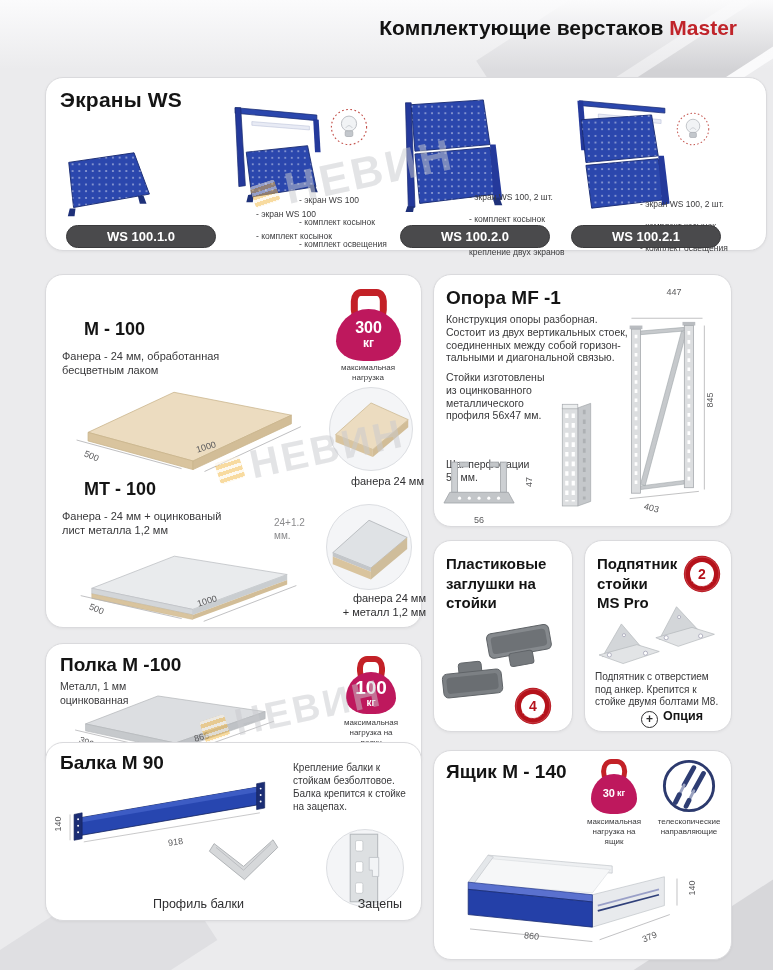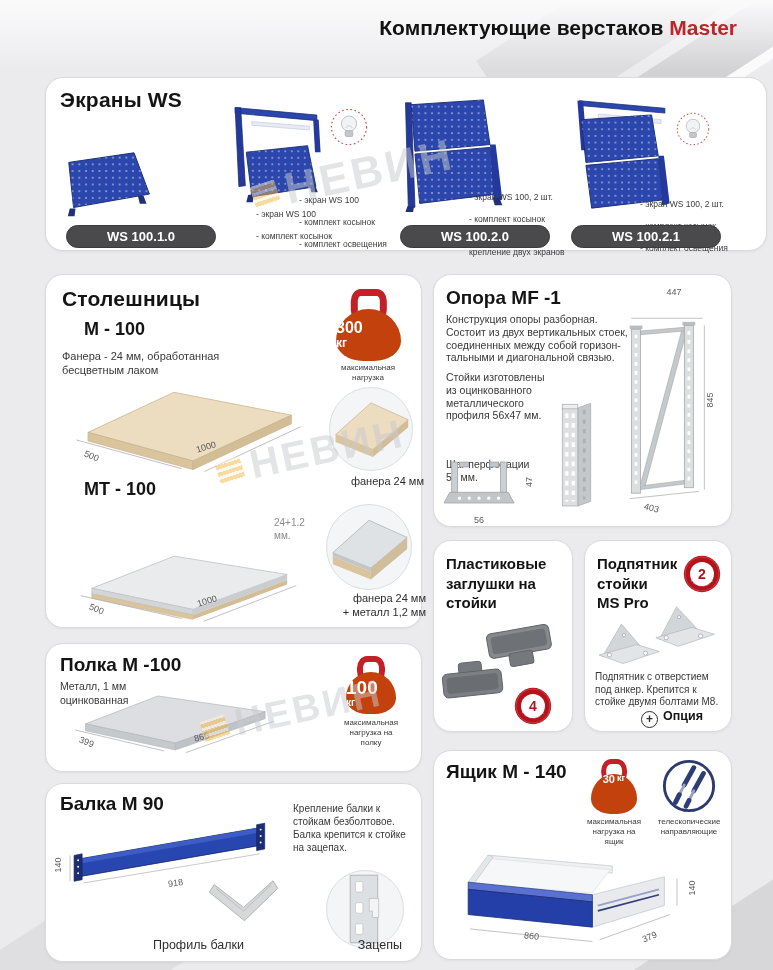--- a/index.html
+++ b/index.html
@@ -14,21 +14,21 @@
   .txt{position:absolute;font-size:11px;color:#38383a;line-height:1.3;white-space:pre-line;}
   .bul{position:absolute;font-size:8.5px;color:#3b3b3d;line-height:1.3;white-space:pre-line;}
   .dim{position:absolute;font-size:9px;color:#5a5a5c;white-space:pre-line;}
   .pill{position:absolute;width:148px;height:21px;background:#4a4a4c;border:1px solid #3a3a3c;border-radius:12px;color:#fff;font-weight:bold;font-size:13px;text-align:center;line-height:21px;}
   .cap{position:absolute;font-size:11px;color:#2e2e30;text-align:right;line-height:1.25;white-space:pre-line;}
   .smallcap{position:absolute;font-size:8px;color:#3a3a3c;text-align:center;line-height:1.25;white-space:pre-line;}
   .inset{position:absolute;border-radius:50%;overflow:hidden;background:#f4f5f7;border:1px solid #dcdee2;}
   .inset svg{display:block;width:100%;height:100%;}
   .kb{position:absolute;}
   .kb .hd{position:absolute;top:0;left:50%;transform:translateX(-50%);width:56%;height:46%;border:7px solid #c32127;border-radius:10px/12px;box-sizing:border-box;}
-  .kb .bd{position:absolute;bottom:0;left:0;right:0;height:72%;background:#c2410c;border-radius:50% 50% 42% 42%/62% 62% 38% 38%;display:flex;flex-direction:column;justify-content:center;color:#fff;font-weight:bold;line-height:1.05;}
+  .kb .bd{position:absolute;bottom:0;left:0;right:0;height:72%;background:#be185d;border-radius:50% 50% 42% 42%/62% 62% 38% 38%;display:flex;flex-direction:column;align-items:center;justify-content:center;color:#fff;font-weight:bold;line-height:1.05;}
   .kb-lg .v{font-size:16px;} .kb-lg .u{font-size:12px;}
   .kb-md .hd{border-width:6px;} .kb-md .v{font-size:19px;} .kb-md .u{font-size:10px;}
   .kb-sm .hd{border-width:5px;} .kb-sm .bd{flex-direction:row;gap:2px;} .kb-sm .v{font-size:11px;} .kb-sm .u{font-size:9px;}
   .wm{position:absolute;transform:rotate(-12deg);color:#c9cace;opacity:.5;font-weight:bold;font-size:44px;letter-spacing:3px;z-index:3;pointer-events:none;display:flex;align-items:center;}
   .wm-logo{display:inline-block;width:26px;height:22px;background:#f2b844;border-radius:3px;margin-right:8px;background-image:repeating-linear-gradient(180deg,rgba(255,255,255,.85) 0 3px,transparent 3px 7px);transform:rotate(-6deg);}
   .header{position:absolute;top:16px;right:36px;font-size:21px;font-weight:bold;color:#121212;z-index:4;}
   .header .red{color:#c0242a;}
   .opt-plus{display:inline-block;width:15px;height:15px;border:1.5px solid #2e2e30;border-radius:50%;text-align:center;line-height:14px;font-size:12px;font-weight:bold;color:#2e2e30;margin-right:5px;vertical-align:-3px;}
   .opt-label{font-weight:bold;font-size:12.5px;color:#141414;}
 </style>
@@ -143,21 +143,20 @@
     </div>
     <div class="bul" style="left:594px;top:110px;">
       <div>- экран WS 100, 2 шт.</div>
       <div>- комплект косынок</div>
       <div>- комплект освещения</div>
     </div>
     <div class="pill" style="left:525px;top:147px;">WS 100.2.1</div>
   </div>
 
   <div class="card" style="left:45px;top:274px;width:375px;height:352px;">
-    <div class="t1" style="left:16px;top:12px;">Столешницы</div>
 
     <div class="kb kb-lg" style="left:290px;top:14px;width:65px;height:72px;">
       <div class="hd"></div>
       <div class="bd">
         <span class="v">300</span>
         <span class="u">кг</span>
       </div>
     </div>
     <div class="smallcap" style="left:272px;top:88px;width:100px;">максимальная
 нагрузка</div>
@@ -181,20 +180,22 @@
     <div class="inset" style="left:283px;top:112px;width:82px;height:82px;">
       <svg viewBox="0 0 88 88">
         <polygon points="6,50 44,16 84,34 46,66" fill="#ecdcc0" stroke="#cbb68d" stroke-width="0.8"></polygon>
         <polygon points="6,50 46,66 46,74 6,58" fill="#d9c49e"></polygon>
         <polygon points="46,66 84,34 84,42 46,74" fill="#d2bd97"></polygon>
       </svg>
     </div>
     <div class="cap" style="left:268px;top:200px;width:110px;">фанера 24 мм</div>
 
     <div class="sub" style="left:16px;top:204px;">МТ - 100</div>
+    <div class="txt" style="left:16px;top:234px;">Фанера - 24 мм + оцинкованый
+лист металла 1,2 мм</div>
     <div class="txt" style="left:228px;top:241px;color:#8a8a8c;font-size:10px;">24+1.2
 мм.</div>
 
     <div class="abs" style="left:15px;top:272px;width:245px;height:78px;">
       <svg viewBox="0 0 250 85" width="245" height="78">
         <polygon points="25,45 115,10 238,30 135,68" fill="#e9ebed" stroke="#b9bcc0" stroke-width="0.8"></polygon>
         <polygon points="25,45 135,68 135,74 25,51" fill="#d3d6d9" stroke="#b9bcc0" stroke-width="0.6"></polygon>
         <polygon points="25,51 135,74 135,79 25,56" fill="#d9c49e" stroke="#c9b48b" stroke-width="0.5"></polygon>
         <polygon points="135,68 238,30 238,36 135,74" fill="#c9cdd0"></polygon>
         <polygon points="135,74 238,36 238,41 135,79" fill="#d2bd97"></polygon>
@@ -371,21 +372,21 @@
       <div class="bd">
         <span class="v">100</span>
         <span class="u">кг</span>
       </div>
     </div>
     <div class="smallcap" style="left:270px;top:74px;width:110px;">максимальная
 нагрузка на
 полку</div>
   </div>
 
-  <div class="card" style="left:45px;top:783px;width:375px;height:177px;">
+  <div class="card" style="left:45px;top:742px;width:375px;height:177px;">
     <div class="t2" style="left:14px;top:9px;">Балка М 90</div>
     <div class="txt" style="left:247px;top:18px;font-size:10px;line-height:1.3;">Крепление балки к
 стойкам безболтовое.
 Балка крепится к стойке
 на зацепах.</div>
     <div class="abs" style="left:20px;top:28px;width:210px;height:78px;">
       <svg viewBox="0 0 260 85" width="210" height="78">
         <polygon points="18,52 238,14 238,36 18,74" fill="#2746b0" stroke="#16255f" stroke-width="1"></polygon>
         <polygon points="18,52 238,14 238,20 18,58" fill="#3d5cc4"></polygon>
         <polygon points="10,48 20,46 20,78 10,80" fill="#1b2d74" stroke="#16255f" stroke-width="0.8"></polygon>

